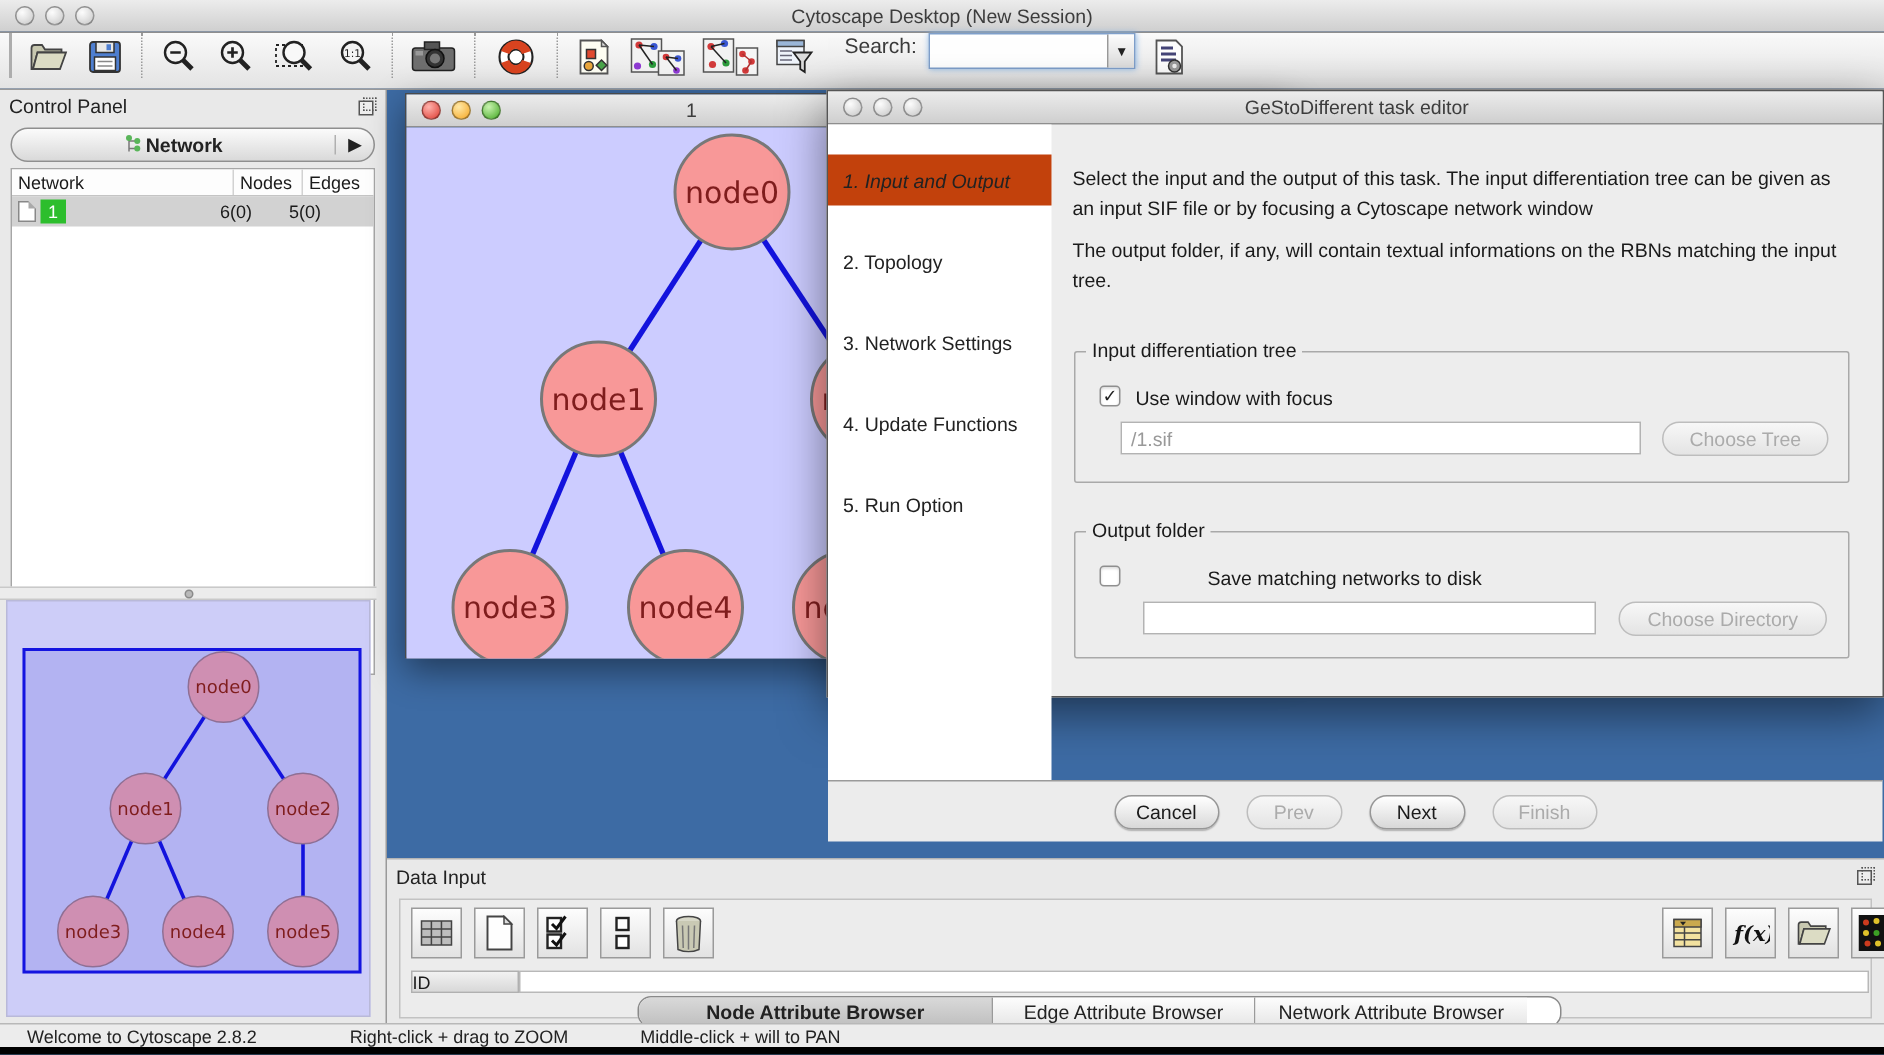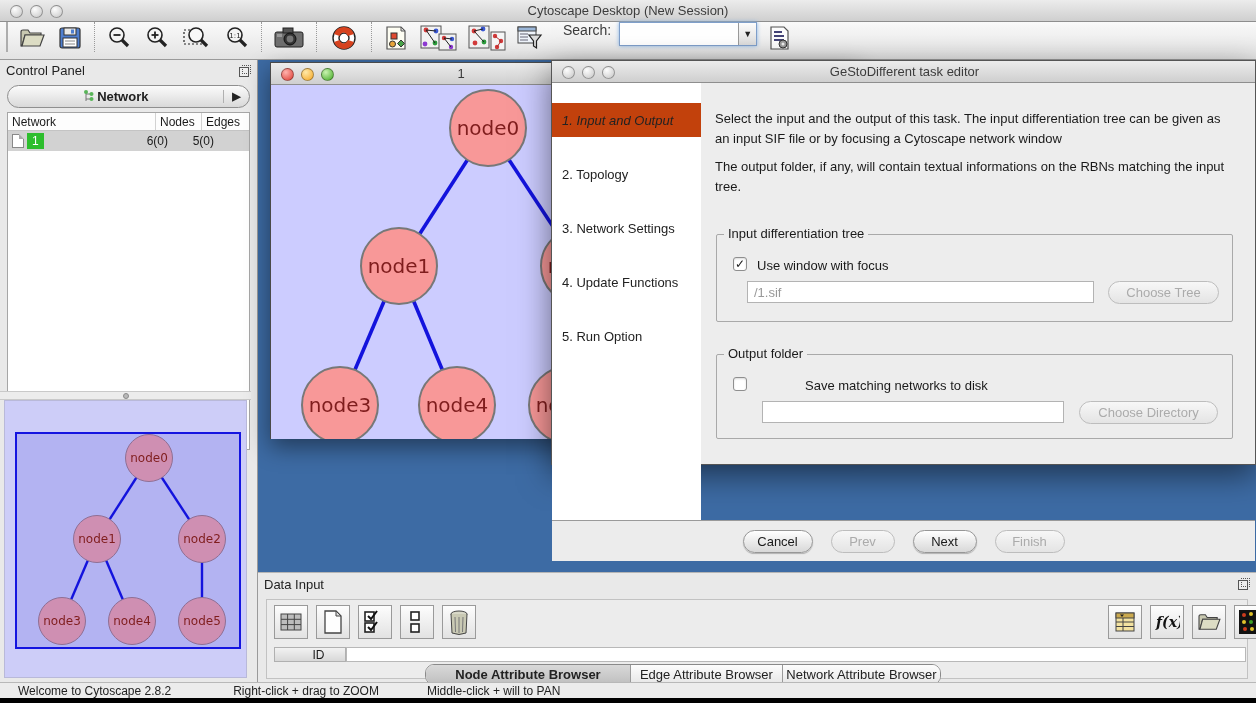--- a/index.html
+++ b/index.html
@@ -61,21 +61,21 @@
   .tfield{background:#fff;border:1px solid #b3b3b3;font-size:13px;padding:0 6px;font-family:"Liberation Sans",sans-serif;outline:none;}
   .pill{border:1px solid #979797;border-radius:12px;background:linear-gradient(#ffffff,#d8d8d8);
      font-size:13px;color:#1a1a1a;display:inline-flex;align-items:center;justify-content:center;height:23px;
      font-family:"Liberation Sans",sans-serif;box-shadow:0 1px 1px rgba(0,0,0,.25);}
   .pill.disabled{color:#ababab;background:linear-gradient(#f7f7f7,#e4e4e4);border-color:#bdbdbd;box-shadow:none;}
   .btnbar{background:#ececec;border-top:1px solid #9a9a9a;display:flex;align-items:center;justify-content:center;gap:18px;}
   
   .dp{background:#e9e9e9;border-top:1px solid #b5b5b5;}
   .dpbtn{width:34px;height:34px;border:1px solid #9a9a9a;background:linear-gradient(#fdfdfd,#e2e2e2);
      display:flex;align-items:center;justify-content:center;margin-right:8px;}
-  .idhead{background:linear-gradient(#f2f2f2,#d8d8d8);border:1px solid #b0b0b0;font-size:12px;text-align:center;line-height:15px;padding-left:17px;}
+  .idhead{background:linear-gradient(#f2f2f2,#d8d8d8);border:1px solid #b0b0b0;font-size:12px;line-height:15px;}
   .idrow{background:#fff;border:1px solid #b8b8b8;}
   .tabs{display:flex;border:1px solid #8a8a8a;border-radius:9px;overflow:hidden;background:#fff;height:21px;}
   .tabseg{font-size:13px;display:flex;align-items:center;justify-content:center;border-right:1px solid #9a9a9a;
      background:linear-gradient(#fdfdfd,#e6e6e6);color:#222;}
   .tabseg:last-child{border-right:none;}
   .tabseg.sel{background:linear-gradient(#d9d9d9,#bfbfbf);font-weight:bold;}
   .statusbar{background:#ececec;border-top:1px solid #b8b8b8;font-size:12px;color:#222;display:flex;align-items:center;}
   svg{display:block;}
 </style>
 </head>
@@ -425,21 +425,21 @@
             <circle cx="12" cy="12" r="2" fill="#3ba024"></circle>
             <circle cx="19" cy="12" r="2" fill="#e0c22a"></circle>
             <circle cx="6" cy="19" r="2" fill="#cc3b1e"></circle>
             <circle cx="13" cy="19" r="2" fill="#e0c22a"></circle>
             <circle cx="19" cy="19" r="2" fill="#cc3b1e"></circle>
           </svg>
       </span>
     </div>
     <div class="abs idhead" style="left:16px;top:74px;width:72px;height:15px;">ID</div>
     <div class="abs idrow" style="left:88px;top:74px;width:900px;height:15px;"></div>
-    <div class="abs tabs" style="left:167px;top:91px;width:516px;">
+    <div class="abs tabs" style="left:167px;top:91px;width:616px;">
       <span class="tabseg sel" style="width:236px">Node Attribute Browser</span>
       <span class="tabseg" style="width:175px">Edge Attribute Browser</span>
       <span class="tabseg" style="width:181px">Network Attribute Browser</span>
     </div>
   </div>
 
   <div class="abs statusbar" style="left:0;top:682px;width:1256px;height:16px;">
     <span style="margin-left:18px">Welcome to Cytoscape 2.8.2</span>
     <span style="margin-left:62px">Right-click + drag to ZOOM</span>
     <span style="margin-left:48px">Middle-click + will to PAN</span>

